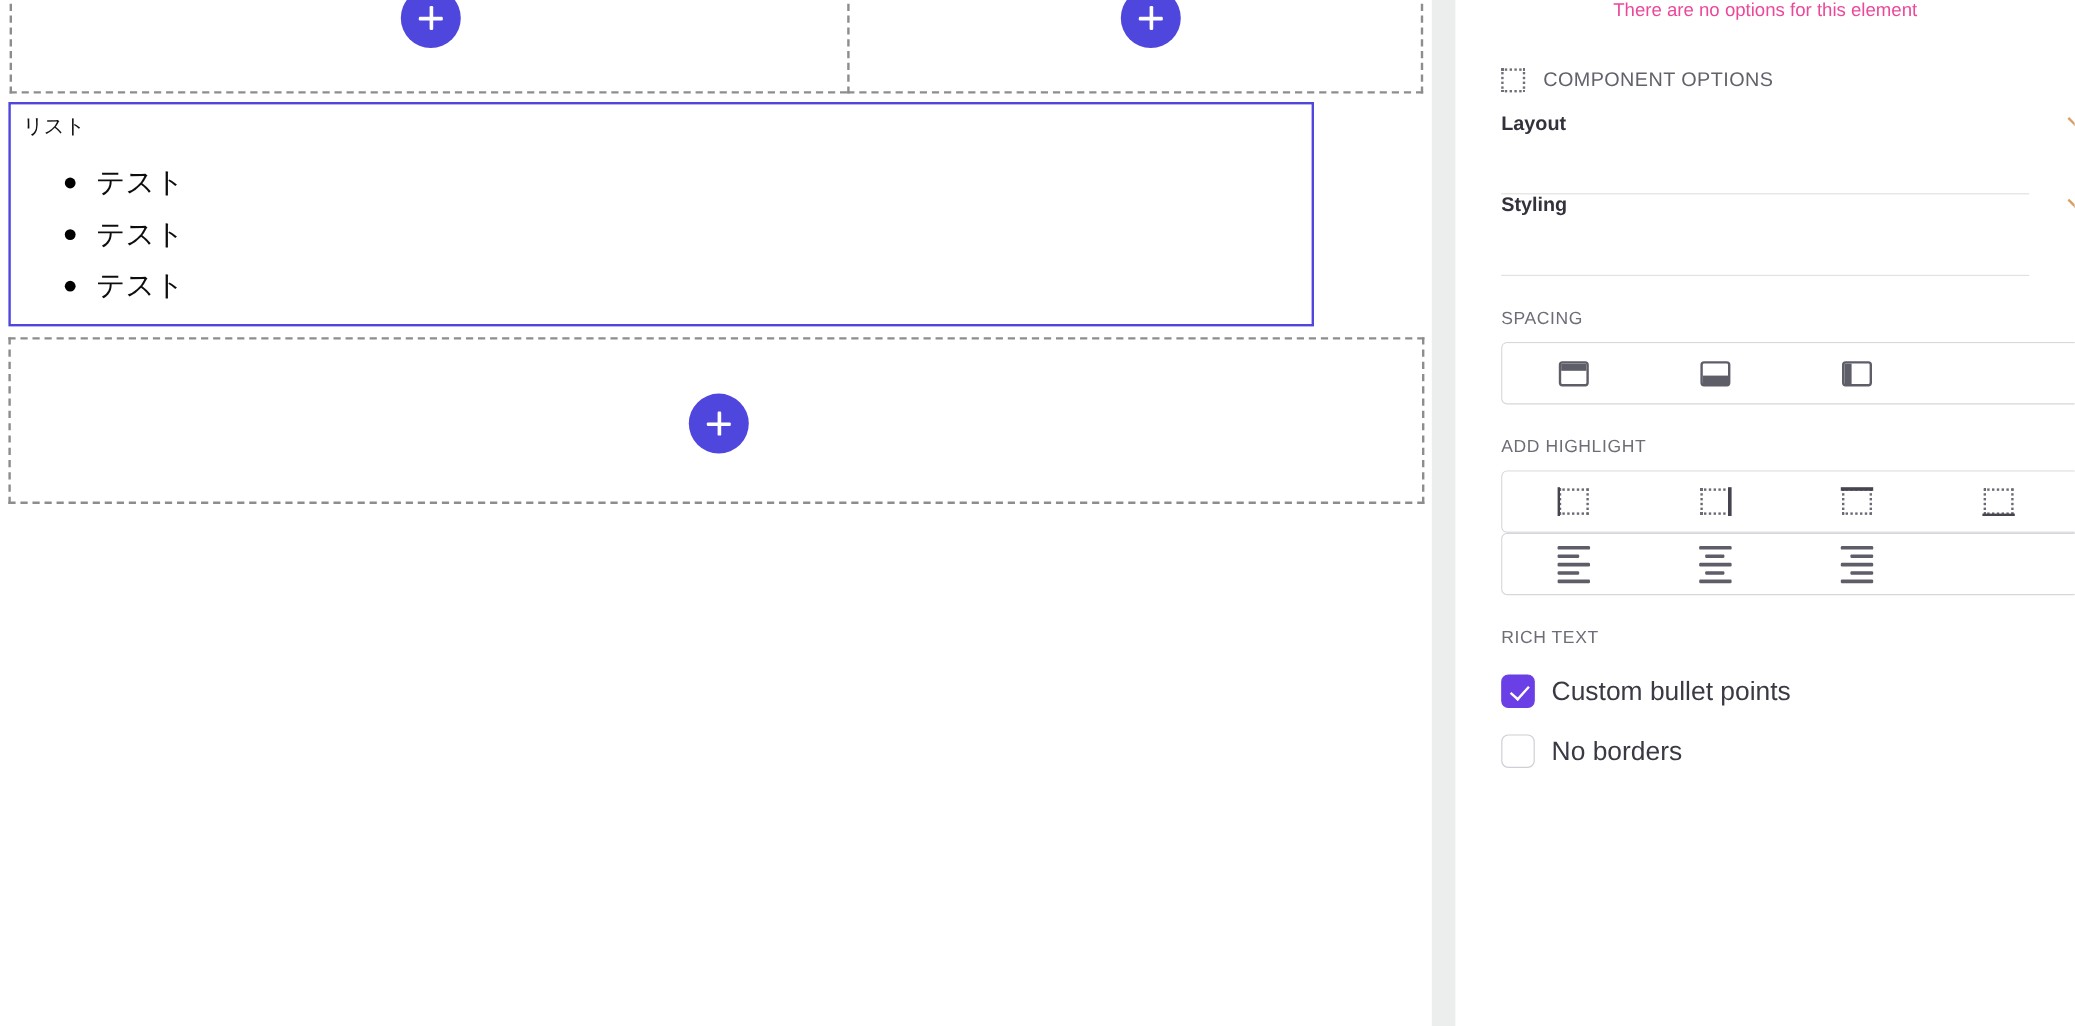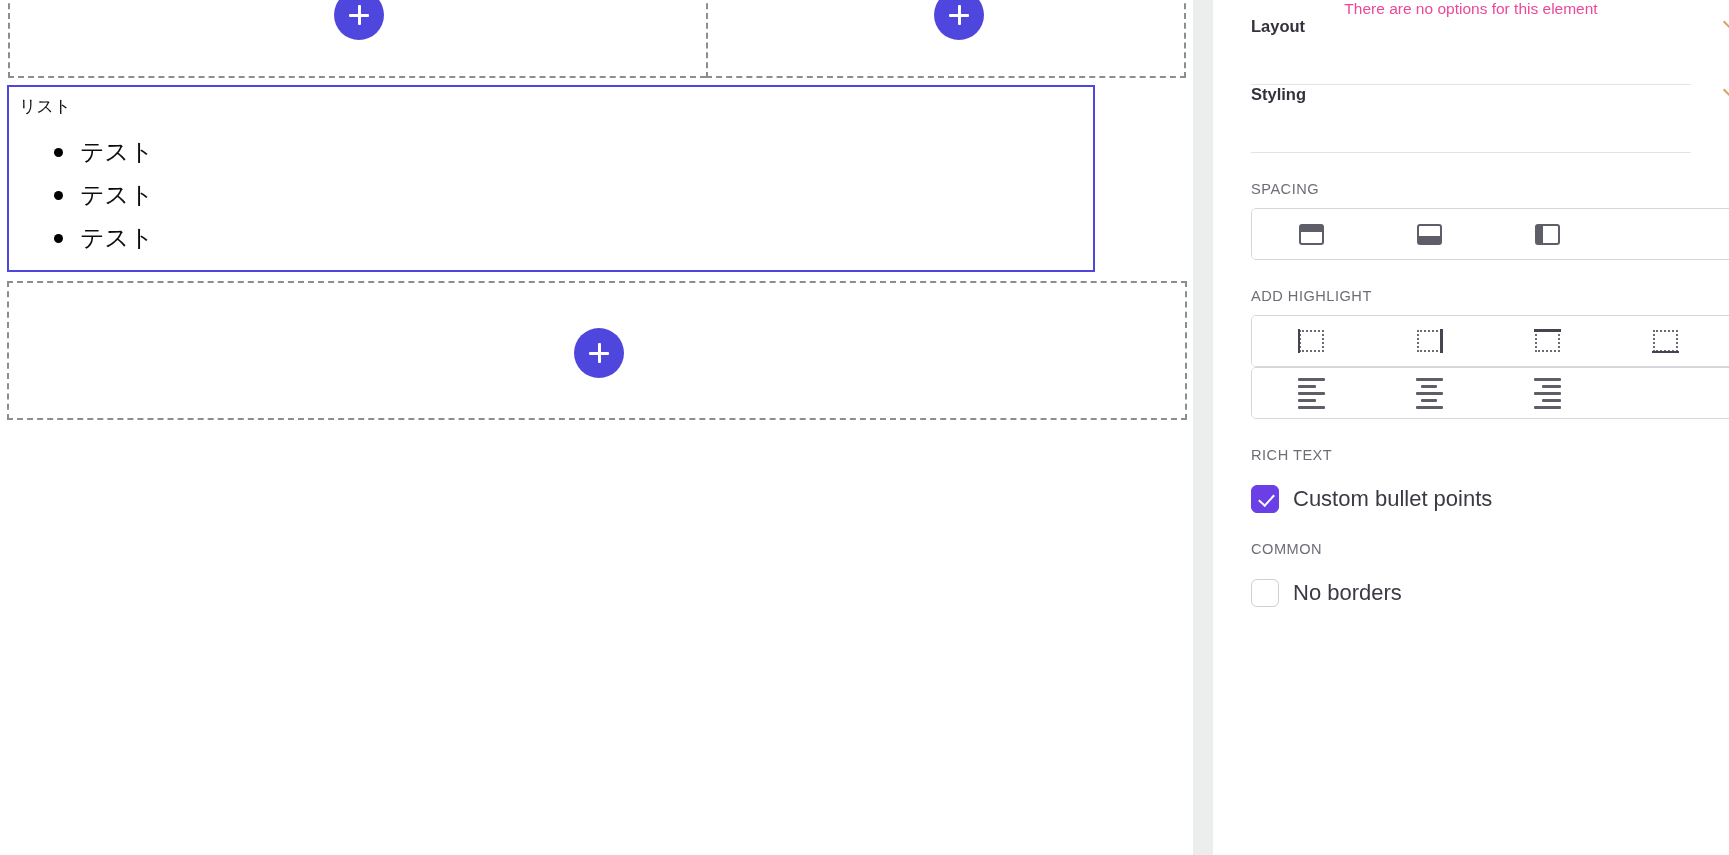--- a/index.html
+++ b/index.html
@@ -375,20 +375,24 @@
   </div>
 
   <div class="gutter"></div>
 
   <div class="panel">
 
     <div class="no-options">There are no options for this element</div>
 
     <div class="panel-inner">
 
+      <div class="section-head">
+        <span class="dotted-square"></span>
+        <span class="section-head-label">COMPONENT OPTIONS</span>
+      </div>
 
       <div class="accordion-row first">
         <span class="accordion-label">Layout</span>
         <span class="chev"></span>
       </div>
 
       <div class="accordion-row">
         <span class="accordion-label">Styling</span>
         <span class="chev"></span>
       </div>
@@ -468,21 +472,20 @@
         <div class="icon-cell"></div>
         <div class="icon-cell"></div>
       </div>
 
       <div class="group-label">RICH TEXT</div>
       <div class="check-row">
         <span class="checkbox checked"></span>
         <span class="check-label">Custom bullet points</span>
       </div>
 
-      <div class="group-label">COMMON</div>
       <div class="check-row">
         <span class="checkbox"></span>
         <span class="check-label">No borders</span>
       </div>
 
     </div>
   </div>
 </div>
 
 </body></html>

